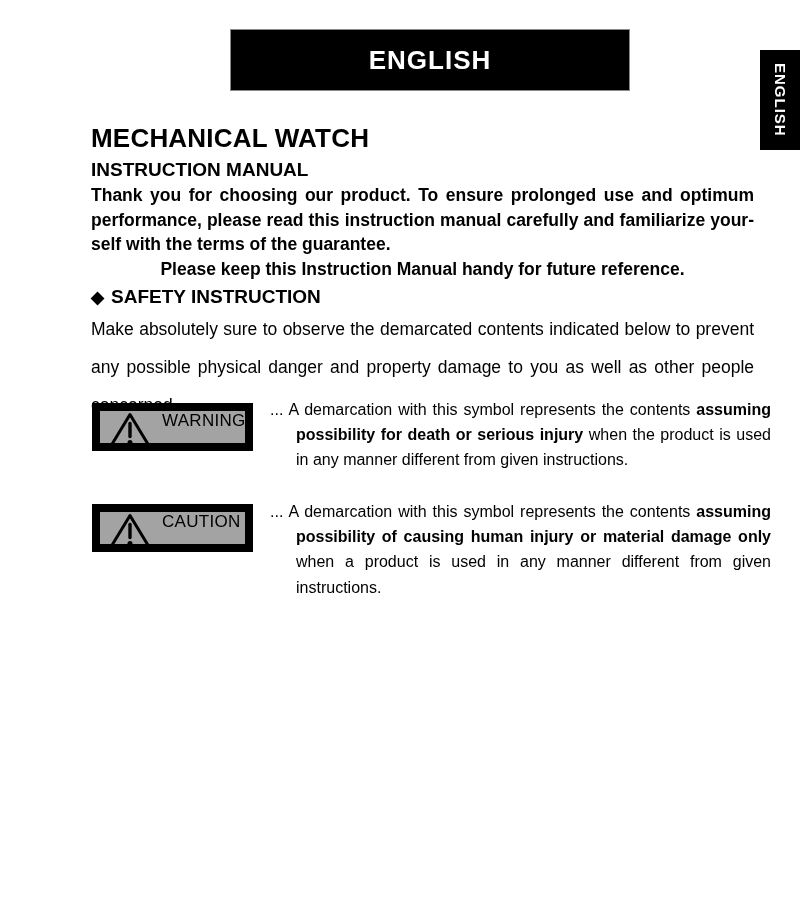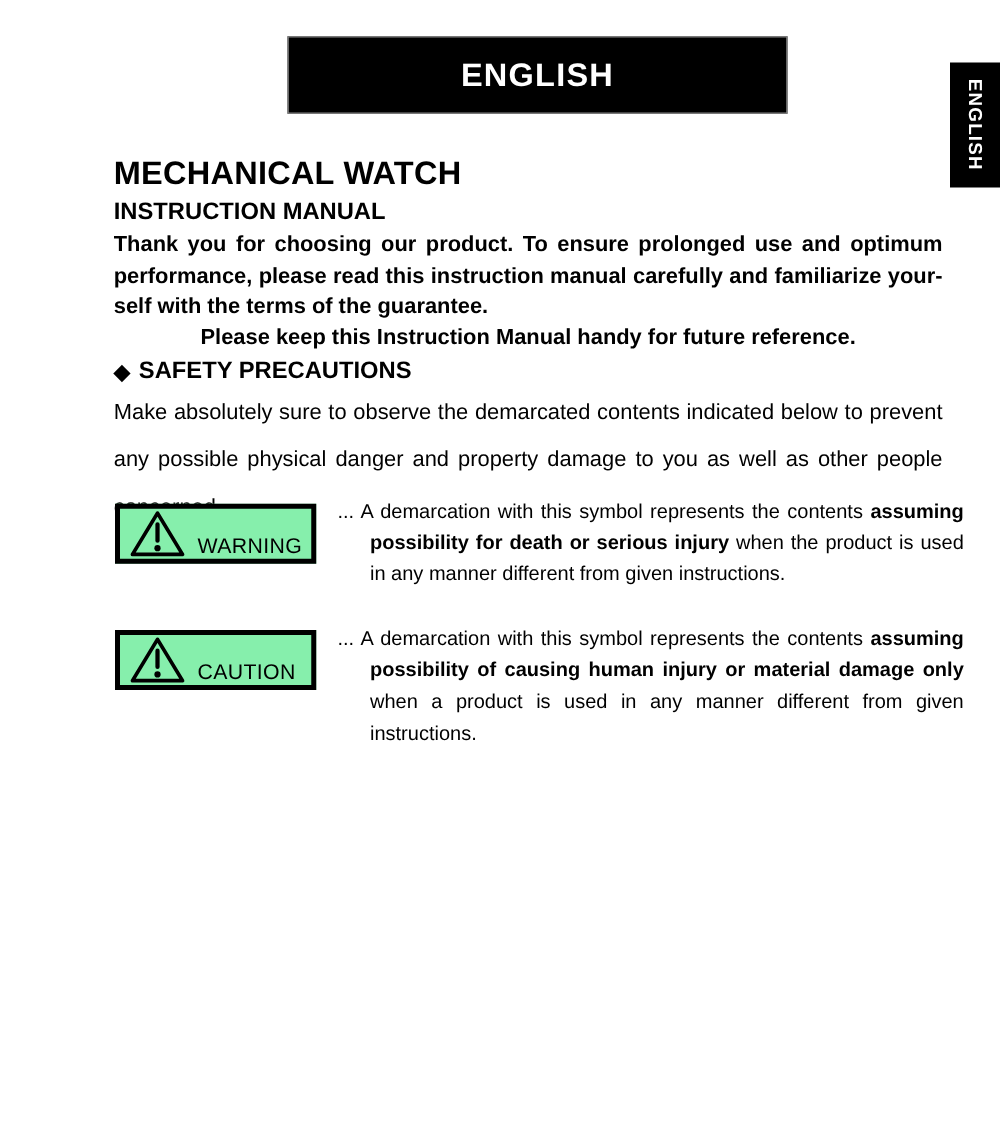--- a/index.html
+++ b/index.html
@@ -62,23 +62,23 @@
   .safety-body {
     left: 91px; top: 310px; width: 663px;
     font-size: 17.5px; line-height: 38px;
     text-align: justify;
   }
 
   
   .notice-box {
     left: 92px;
     width: 161px; height: 48px;
-    border: 4px solid #000000;
-    background: #86efac;
-    display: flex; align-items: flex-end;
+    border: 8px solid #000000;
+    background: #a3a3a3;
+    display: flex; align-items: flex-start;
     padding-left: 7px; gap: 9px;
   }
   .notice-box.warning { top: 403px; }
   .notice-box.caution { top: 504px; }
   .notice-label { font-size: 17px; letter-spacing: 0.3px; }
 
   .notice-text {
     left: 270px; width: 501px;
     font-size: 16px; line-height: 25.2px;
     text-align: justify;
@@ -117,21 +117,21 @@
   <h1 class="abs doc-title">MECHANICAL WATCH</h1>
   <h2 class="abs doc-subtitle">INSTRUCTION MANUAL</h2>
 
   <div class="abs intro-block">
     <p class="para">Thank you for choosing our product. To ensure prolonged use and optimum performance, please read this instruction manual carefully and familiarize your-self with the terms of the guarantee.</p>
     <p class="note">Please keep this Instruction Manual handy for future reference.</p>
   </div>
 
   <div class="abs safety-heading">
     <span class="diamond">◆</span>
-    <span>SAFETY PRECAUTIONS</span>
+    <span>SAFETY INSTRUCTION</span>
   </div>
   <p class="abs safety-body">Make absolutely sure to observe the demarcated contents indicated below to prevent any possible physical danger and property damage to you as well as other people concerned.</p>
 
   <div class="abs notice-box warning">
     <span class="tri-icon">
       <svg width="46" height="40" viewBox="0 0 46 40">
         <path d="M23 3.5 L43 36.5 L3 36.5 Z" fill="none" stroke="#000" stroke-width="3" stroke-linejoin="round"></path>
         <path d="M23 12.5 L23 25.5" stroke="#000" stroke-width="3.4" stroke-linecap="round"></path>
         <circle cx="23" cy="31.5" r="2.5" fill="#000"></circle>
       </svg>

